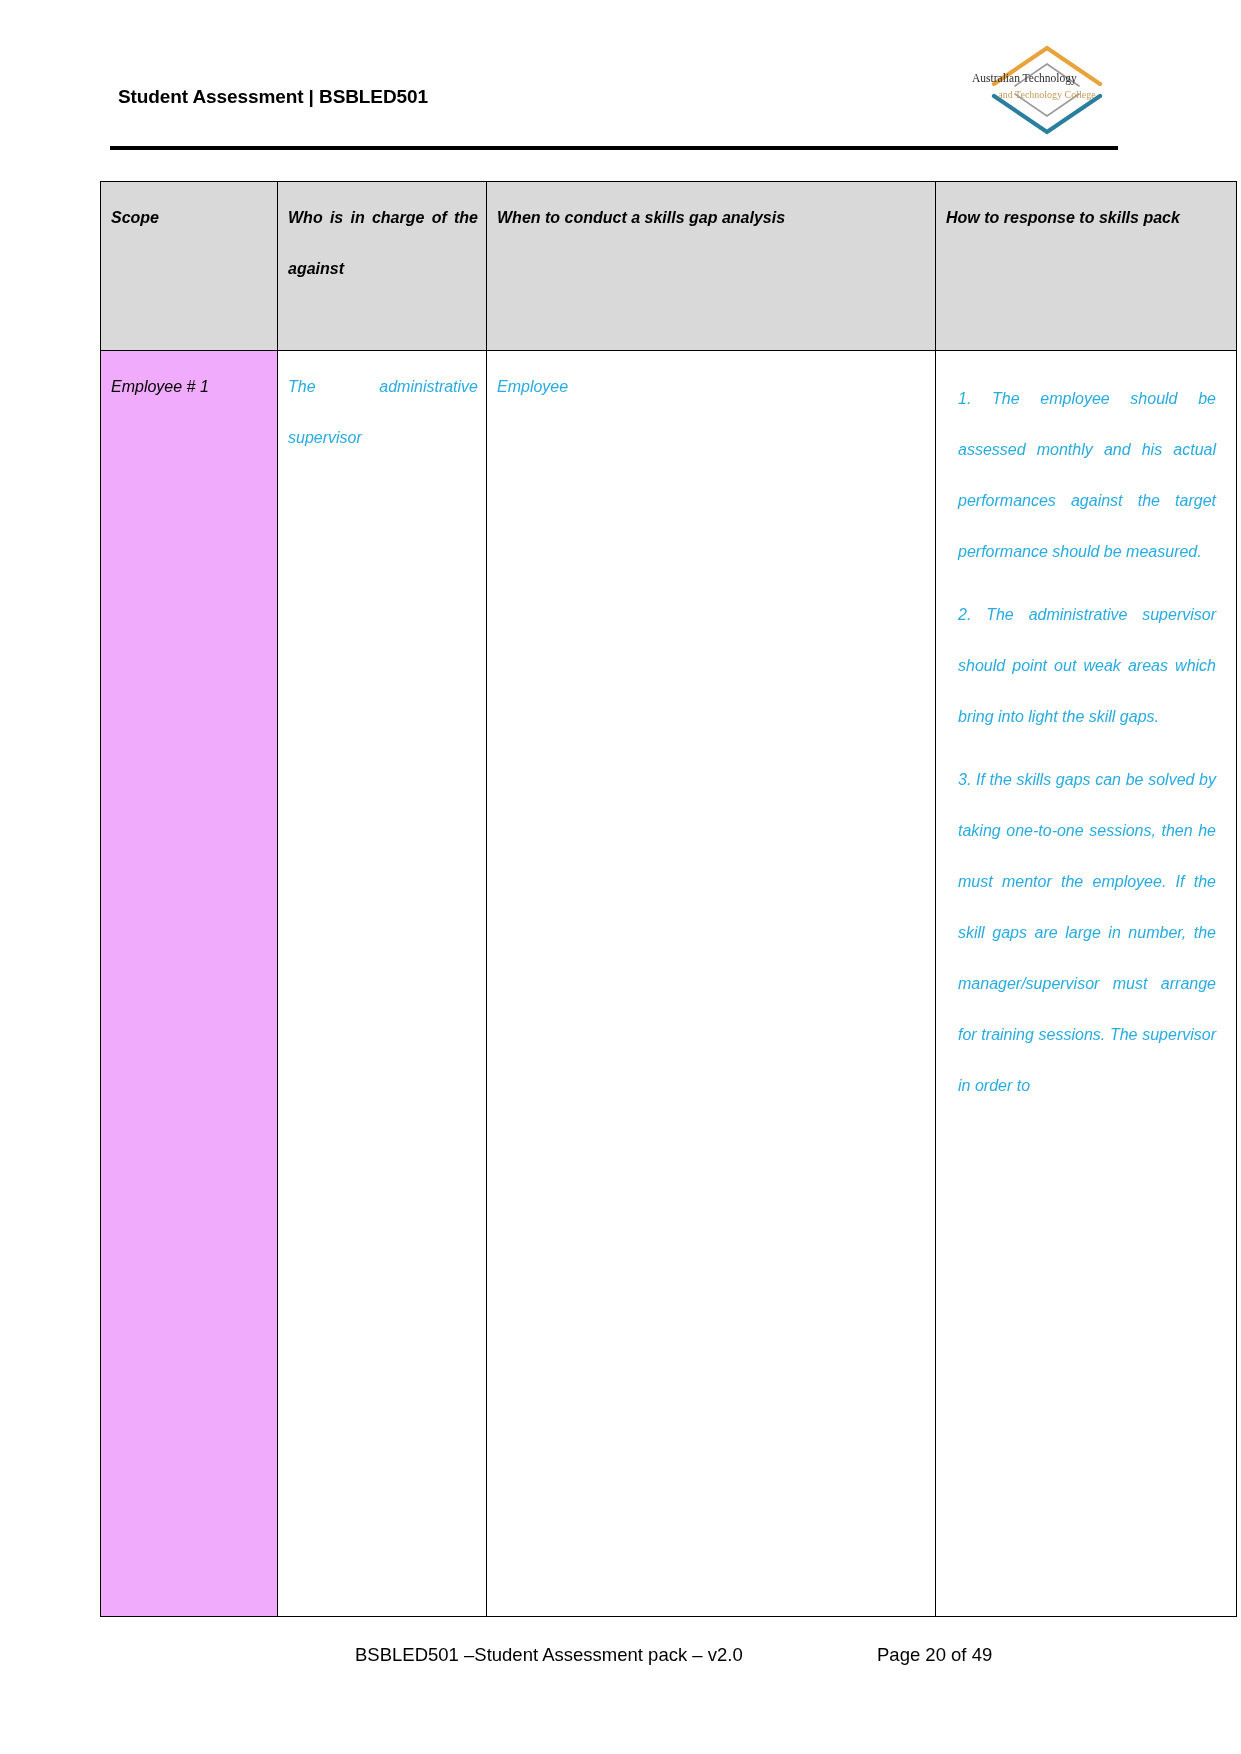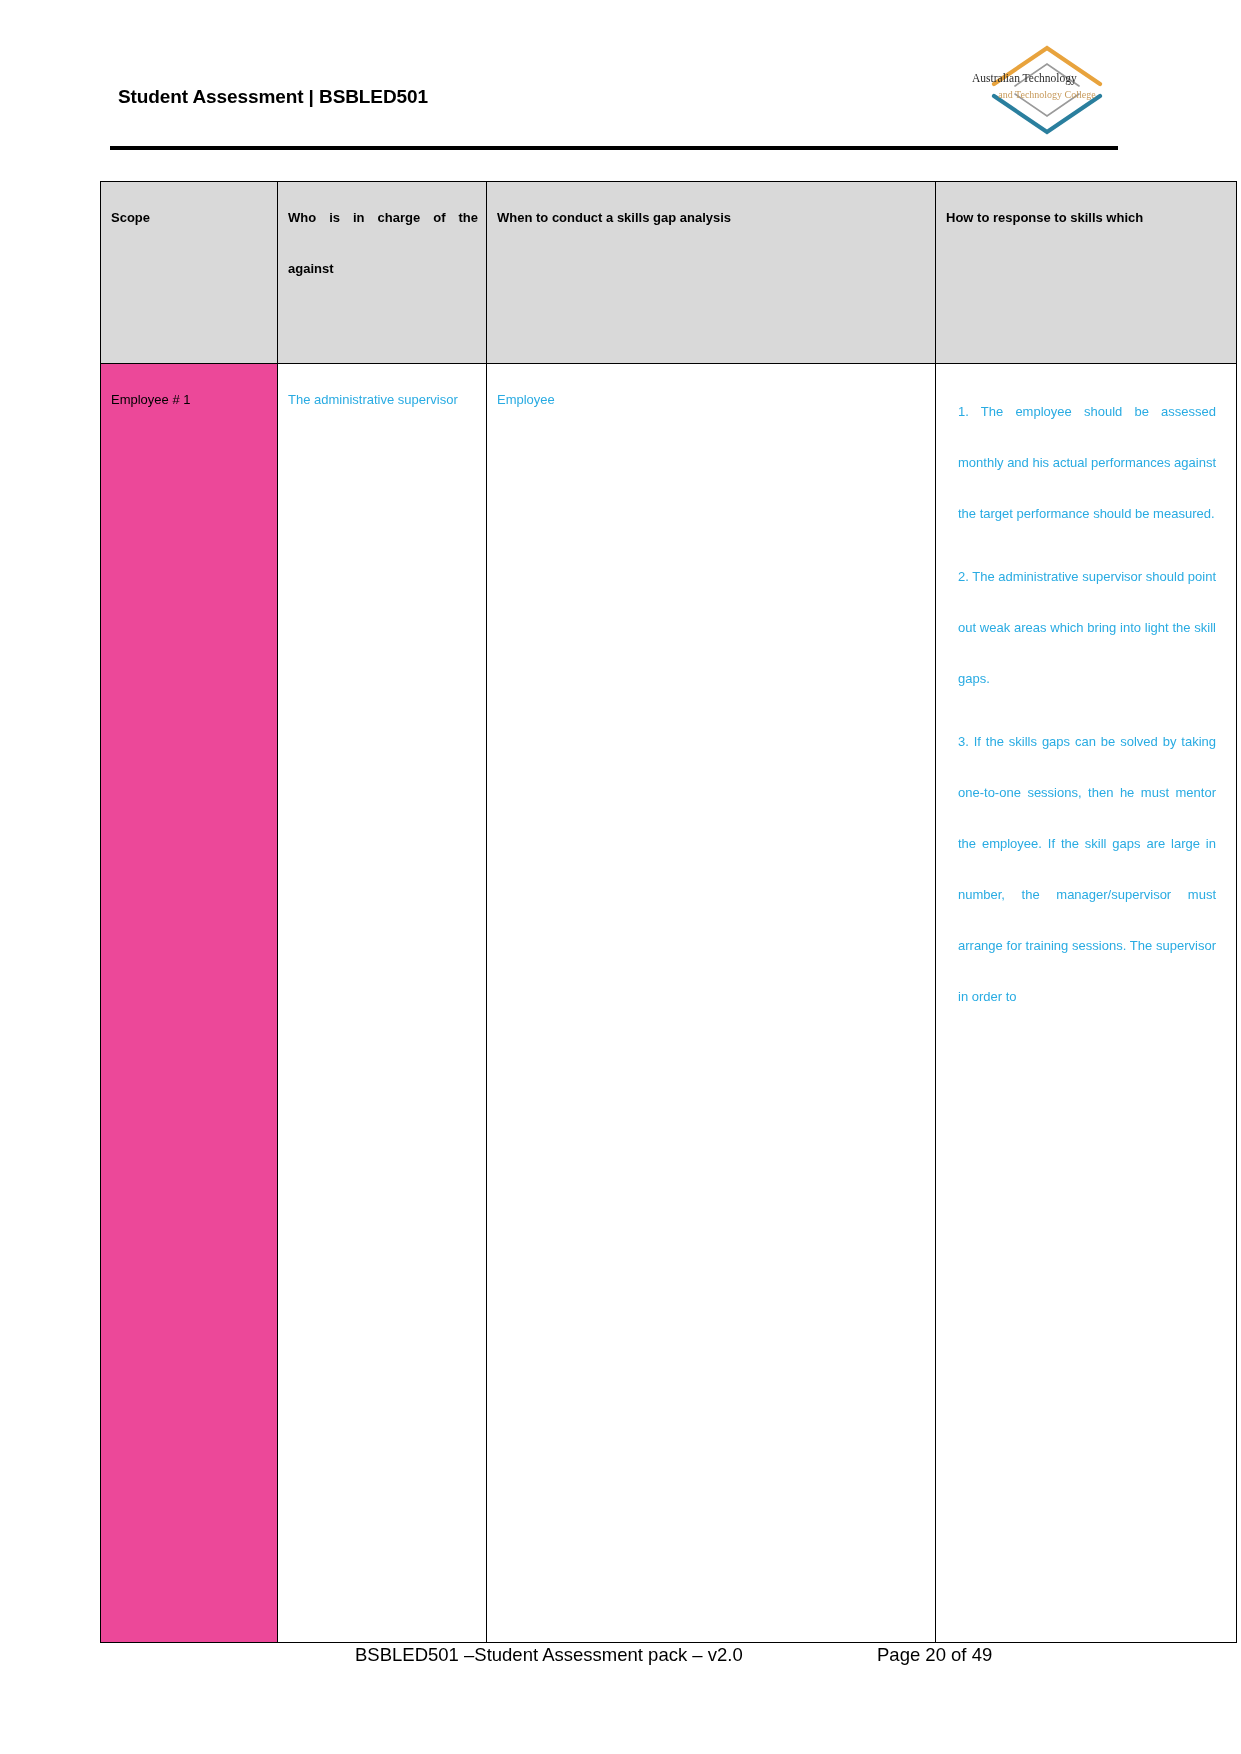--- a/index.html
+++ b/index.html
@@ -61,39 +61,40 @@
     position: absolute;
     left: 100px;
     top: 181px;
     width: 1060px;
     border-collapse: collapse;
     table-layout: fixed;
   }
   .skills-table td {
     border: 1.6px solid #000000;
     vertical-align: top;
-    padding: 10px 8px 23px 10px;
-    font-size: 13px;
+    padding: 10px 8px 10px 10px;
+    font-size: 16px;
     line-height: 51px;
     text-align: justify;
     text-justify: inter-word;
     word-spacing: normal;
+    font-style: italic;
   }
   .skills-table thead td {
     background: #d9d9d9;
     font-weight: bold;
     height: 148px;
   }
   .col-scope  { width: 158px; }
   .col-who    { width: 190px; }
   .col-when   { width: 430px; }
   .col-how    { width: 282px; }
 
   .cell-scope {
-    background: #ec4899;
+    background: #f0abfc;
     color: #000000;
   }
   .cell-cyan {
     color: #29abe2;
   }
   .cell-when-body {
     padding-left: 44px;
   }
   .body-row td {
     height: 1245px;
@@ -157,21 +158,21 @@
 
     <div class="header-rule"></div>
   </div>
 
   <table class="skills-table">
     <thead>
       <tr>
         <td class="col-scope hdr-last">Scope</td>
         <td class="col-who justify-all">Who is in charge of the against</td>
         <td class="col-when justify-all">When to conduct a skills gap analysis</td>
-        <td class="col-how justify-all">How to response to skills which</td>
+        <td class="col-how justify-all">How to response to skills pack</td>
       </tr>
     </thead>
     <tbody>
       <tr class="body-row">
         <td class="col-scope cell-scope justify-all">Employee # 1</td>
 
         <td class="col-who cell-cyan justify-all">The administrative supervisor</td>
 
         <td class="col-when cell-cyan cell-when-body">Employee</td>
 

